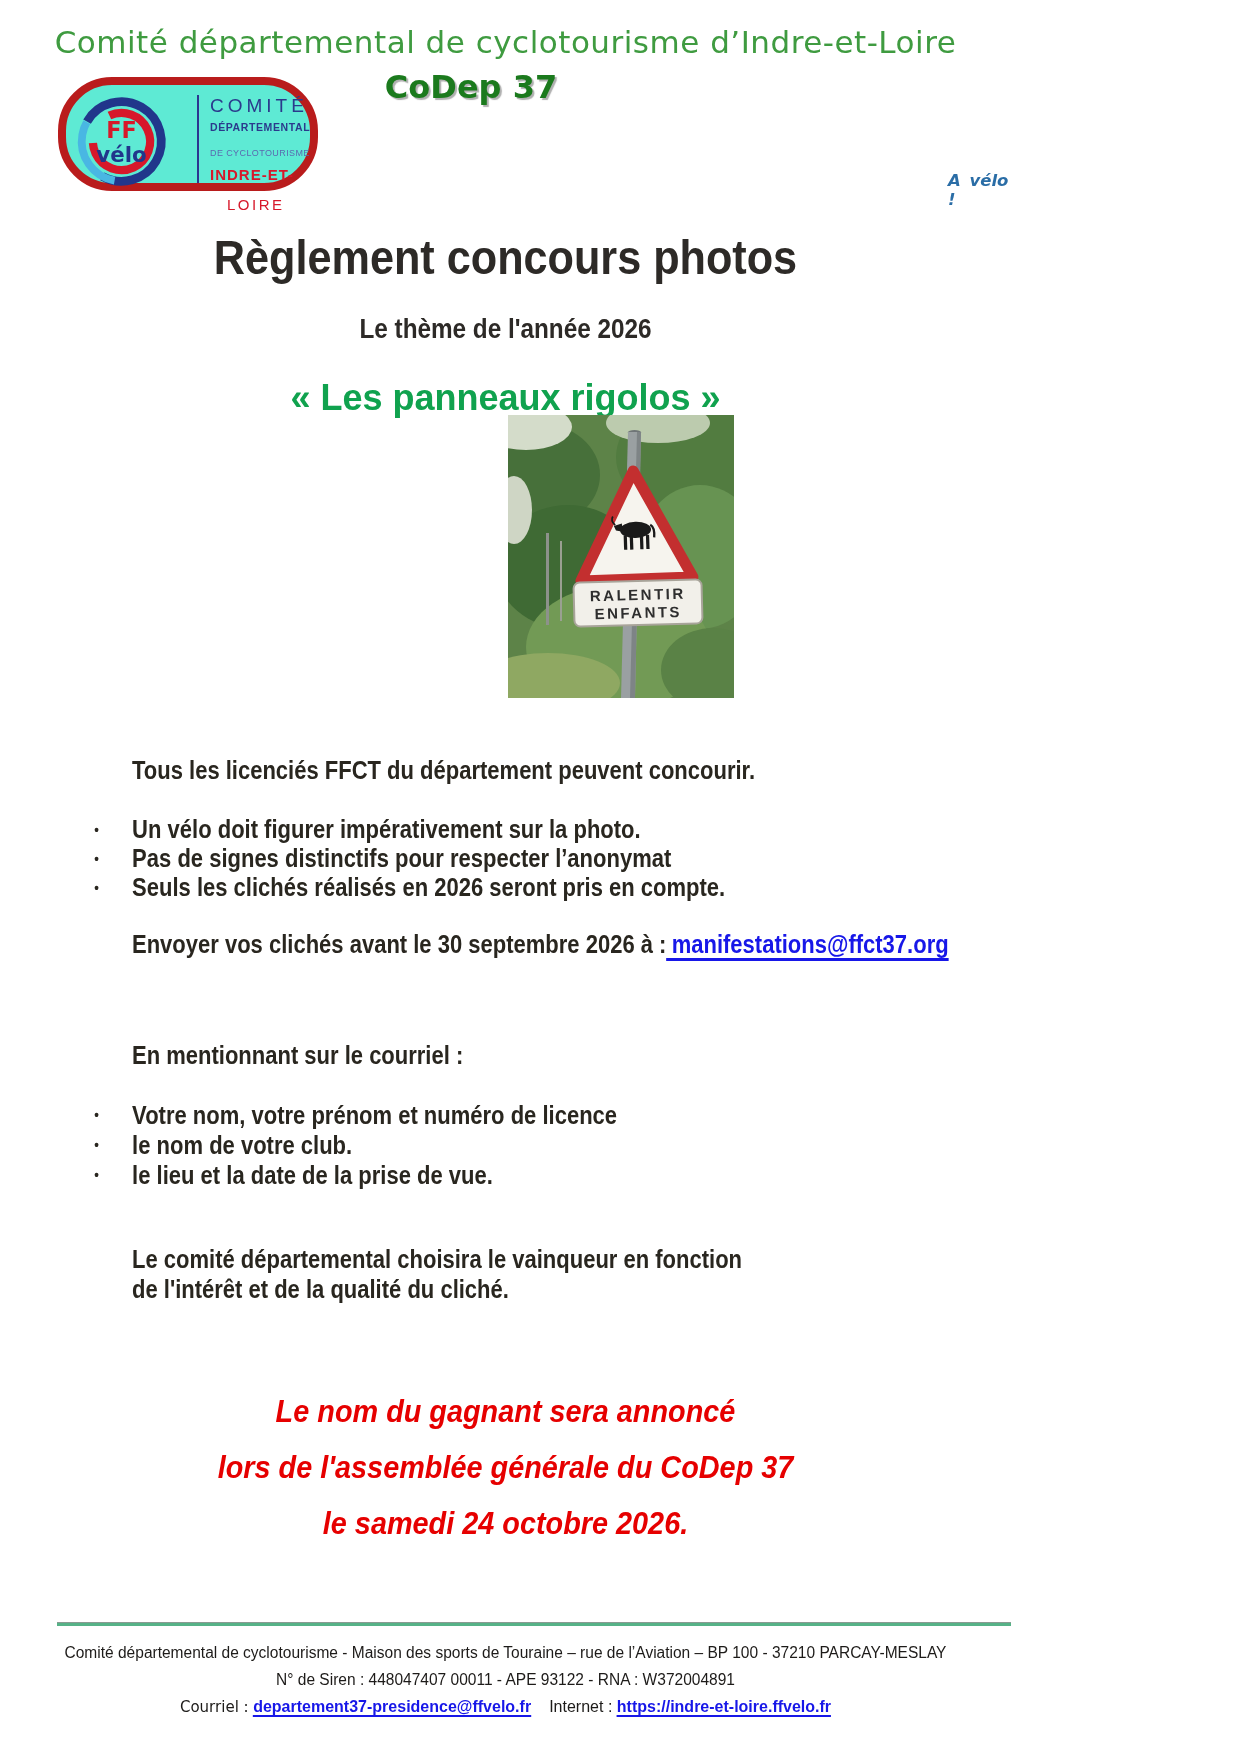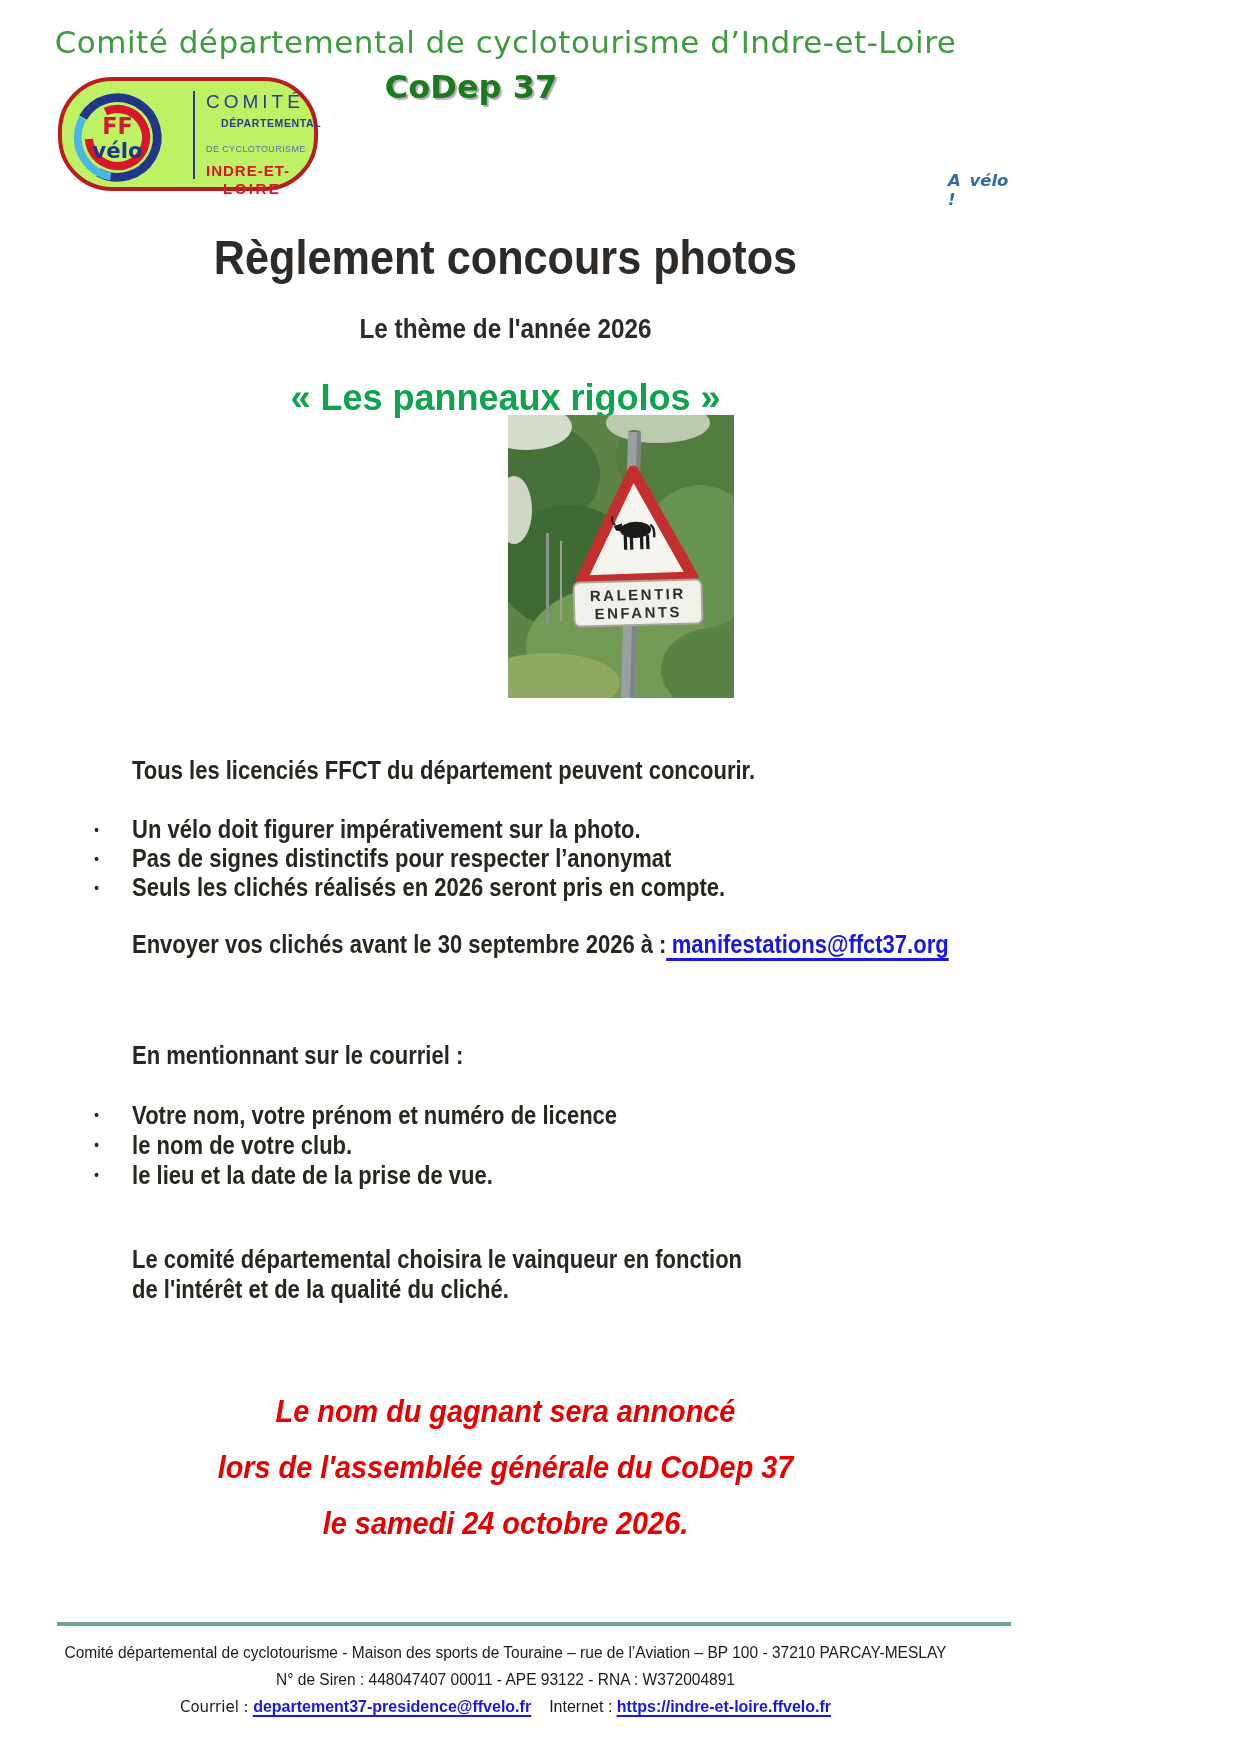--- a/index.html
+++ b/index.html
@@ -8,29 +8,29 @@
   .abs{position:absolute;}
 
   
   .green-head{left:0;right:0;top:24px;text-align:center;font-family:"DejaVu Sans",sans-serif;
               font-size:31px;font-weight:500;color:#3f9b40;letter-spacing:0.5px;}
   .codep{left:0;right:69px;top:68px;text-align:center;font-family:"DejaVu Sans",sans-serif;
          font-size:32px;font-weight:700;color:#1b7a1d;
          text-shadow:2px 2px 1px rgba(110,110,110,.55);}
 
   
-  .pill{left:58px;top:77px;width:260px;height:114px;background:#bef264;border:4px solid #b91c1c;
+  .pill{left:58px;top:77px;width:260px;height:114px;background:#5eead4;border:8px solid #b91c1c;
         border-radius:54px;box-sizing:border-box;}
   .pill-divider{left:131px;top:10px;width:2px;height:88px;background:#2b3690;}
   .pill-text{left:144px;top:11px;width:110px;line-height:1;}
   .pt-comite{font-size:19px;font-weight:400;letter-spacing:4px;color:#2b3a8c;}
-  .pt-dep{margin-top:7px;font-size:10.5px;font-weight:700;letter-spacing:0.6px;color:#2b3a8c;margin-left:15px;}
+  .pt-dep{margin-top:7px;font-size:10.5px;font-weight:700;letter-spacing:0.6px;color:#2b3a8c;}
   .pt-cyclo{margin-top:16px;font-size:9px;font-weight:400;letter-spacing:0.4px;color:#5a6ab0;}
   .pt-indre{margin-top:9px;font-size:15px;font-weight:700;letter-spacing:1px;color:#d7182a;}
-  .pt-loire{margin-top:3px;font-size:15px;font-weight:700;letter-spacing:2.5px;color:#d7182a;padding-left:17px;}
+  .pt-loire{margin-top:15px;font-size:15px;font-weight:400;letter-spacing:2.5px;color:#d7182a;padding-left:17px;}
   .roundel-small{left:7px;top:8px;width:97px;height:97px;}
   .roundel-right{left:1021px;top:71px;width:99px;height:99px;}
   .tagline{left:948px;top:171px;width:260px;font-family:"DejaVu Sans",sans-serif;
            font-size:16.5px;font-weight:700;color:#2a6da6;word-spacing:3px;font-style:italic;}
 
   
   .doc-title{left:0;right:0;top:230px;text-align:center;font-size:48px;font-weight:700;
              color:#2d2a27;transform:scaleX(0.9);}
   .subtitle{left:0;right:0;top:314px;text-align:center;font-size:27px;font-weight:700;
             color:#2d2a27;transform:scaleX(0.9);}

